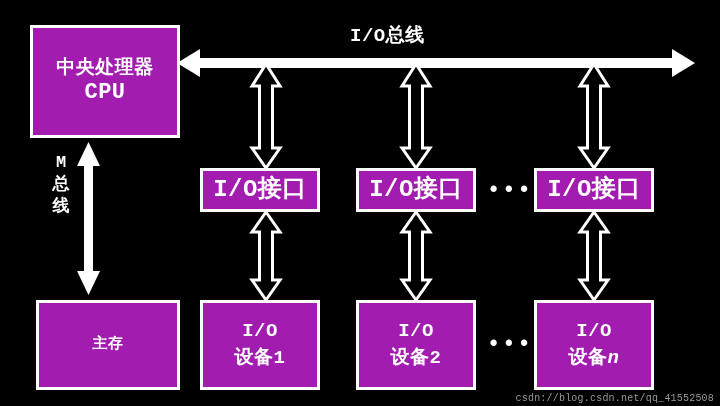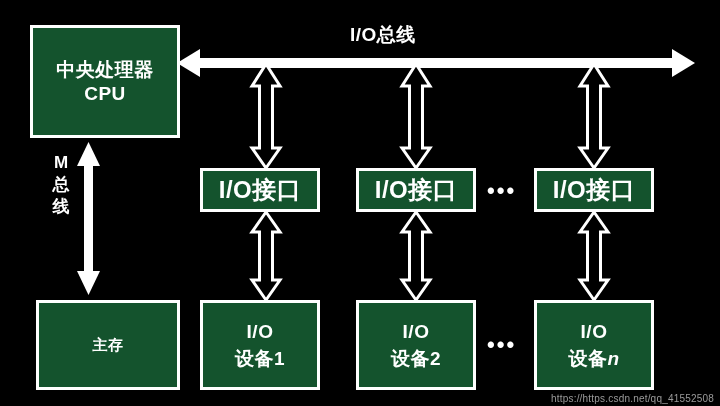--- a/index.html
+++ b/index.html
@@ -6,44 +6,44 @@
     margin: 0;
     padding: 0;
     background: #000000;
   }
   #stage {
     position: relative;
     width: 720px;
     height: 406px;
     background: #000000;
     overflow: hidden;
-    font-family: Liberation Sans, sans-serif;
+    font-family: Liberation Mono, monospace;
   }
 
   
   .box {
     position: absolute;
     box-sizing: border-box;
     border: 3px solid #ffffff;
-    background: #14532d;
+    background: #a21caf;
     color: #ffffff;
     display: flex;
     flex-direction: column;
     align-items: center;
     justify-content: center;
     text-align: center;
     font-weight: bold;
     line-height: 1.12;
     letter-spacing: 0.5px;
   }
   .box .line { display: block; white-space: nowrap; }
 
   #cpu-box      { left: 30px;  top: 25px;  width: 150px; height: 113px; font-size: 19px; }
   #cpu-box .l1  { font-size: 19px; }
-  #cpu-box .l2  { font-size: 19px; margin-top: 2px; }
+  #cpu-box .l2  { font-size: 22px; margin-top: 2px; }
 
   #mem-box      { left: 36px;  top: 300px; width: 144px; height: 90px; font-size: 15px; }
 
   .iface-box    { top: 168px; width: 120px; height: 44px; font-size: 24px; }
   #iface-1      { left: 200px; }
   #iface-2      { left: 356px; }
   #iface-3      { left: 534px; }
 
   .dev-box      { top: 300px; width: 120px; height: 90px; font-size: 19px; }
   #dev-1        { left: 200px; }
@@ -184,15 +184,15 @@
     <span class="line l2"><span>设备</span><span>2</span></span>
   </div>
 
   <div class="box dev-box" id="dev-3">
     <span class="line l1">I/O</span>
     <span class="line l2"><span>设备</span><span class="ital">n</span></span>
   </div>
 
   <div class="ellipsis" id="ellipsis-dev">•••</div>
 
-  <div id="watermark">https://https.csdn.net/qq_41552508</div>
+  <div id="watermark">csdn://blog.csdn.net/qq_41552508</div>
 
 </div>
 
 </body></html>

